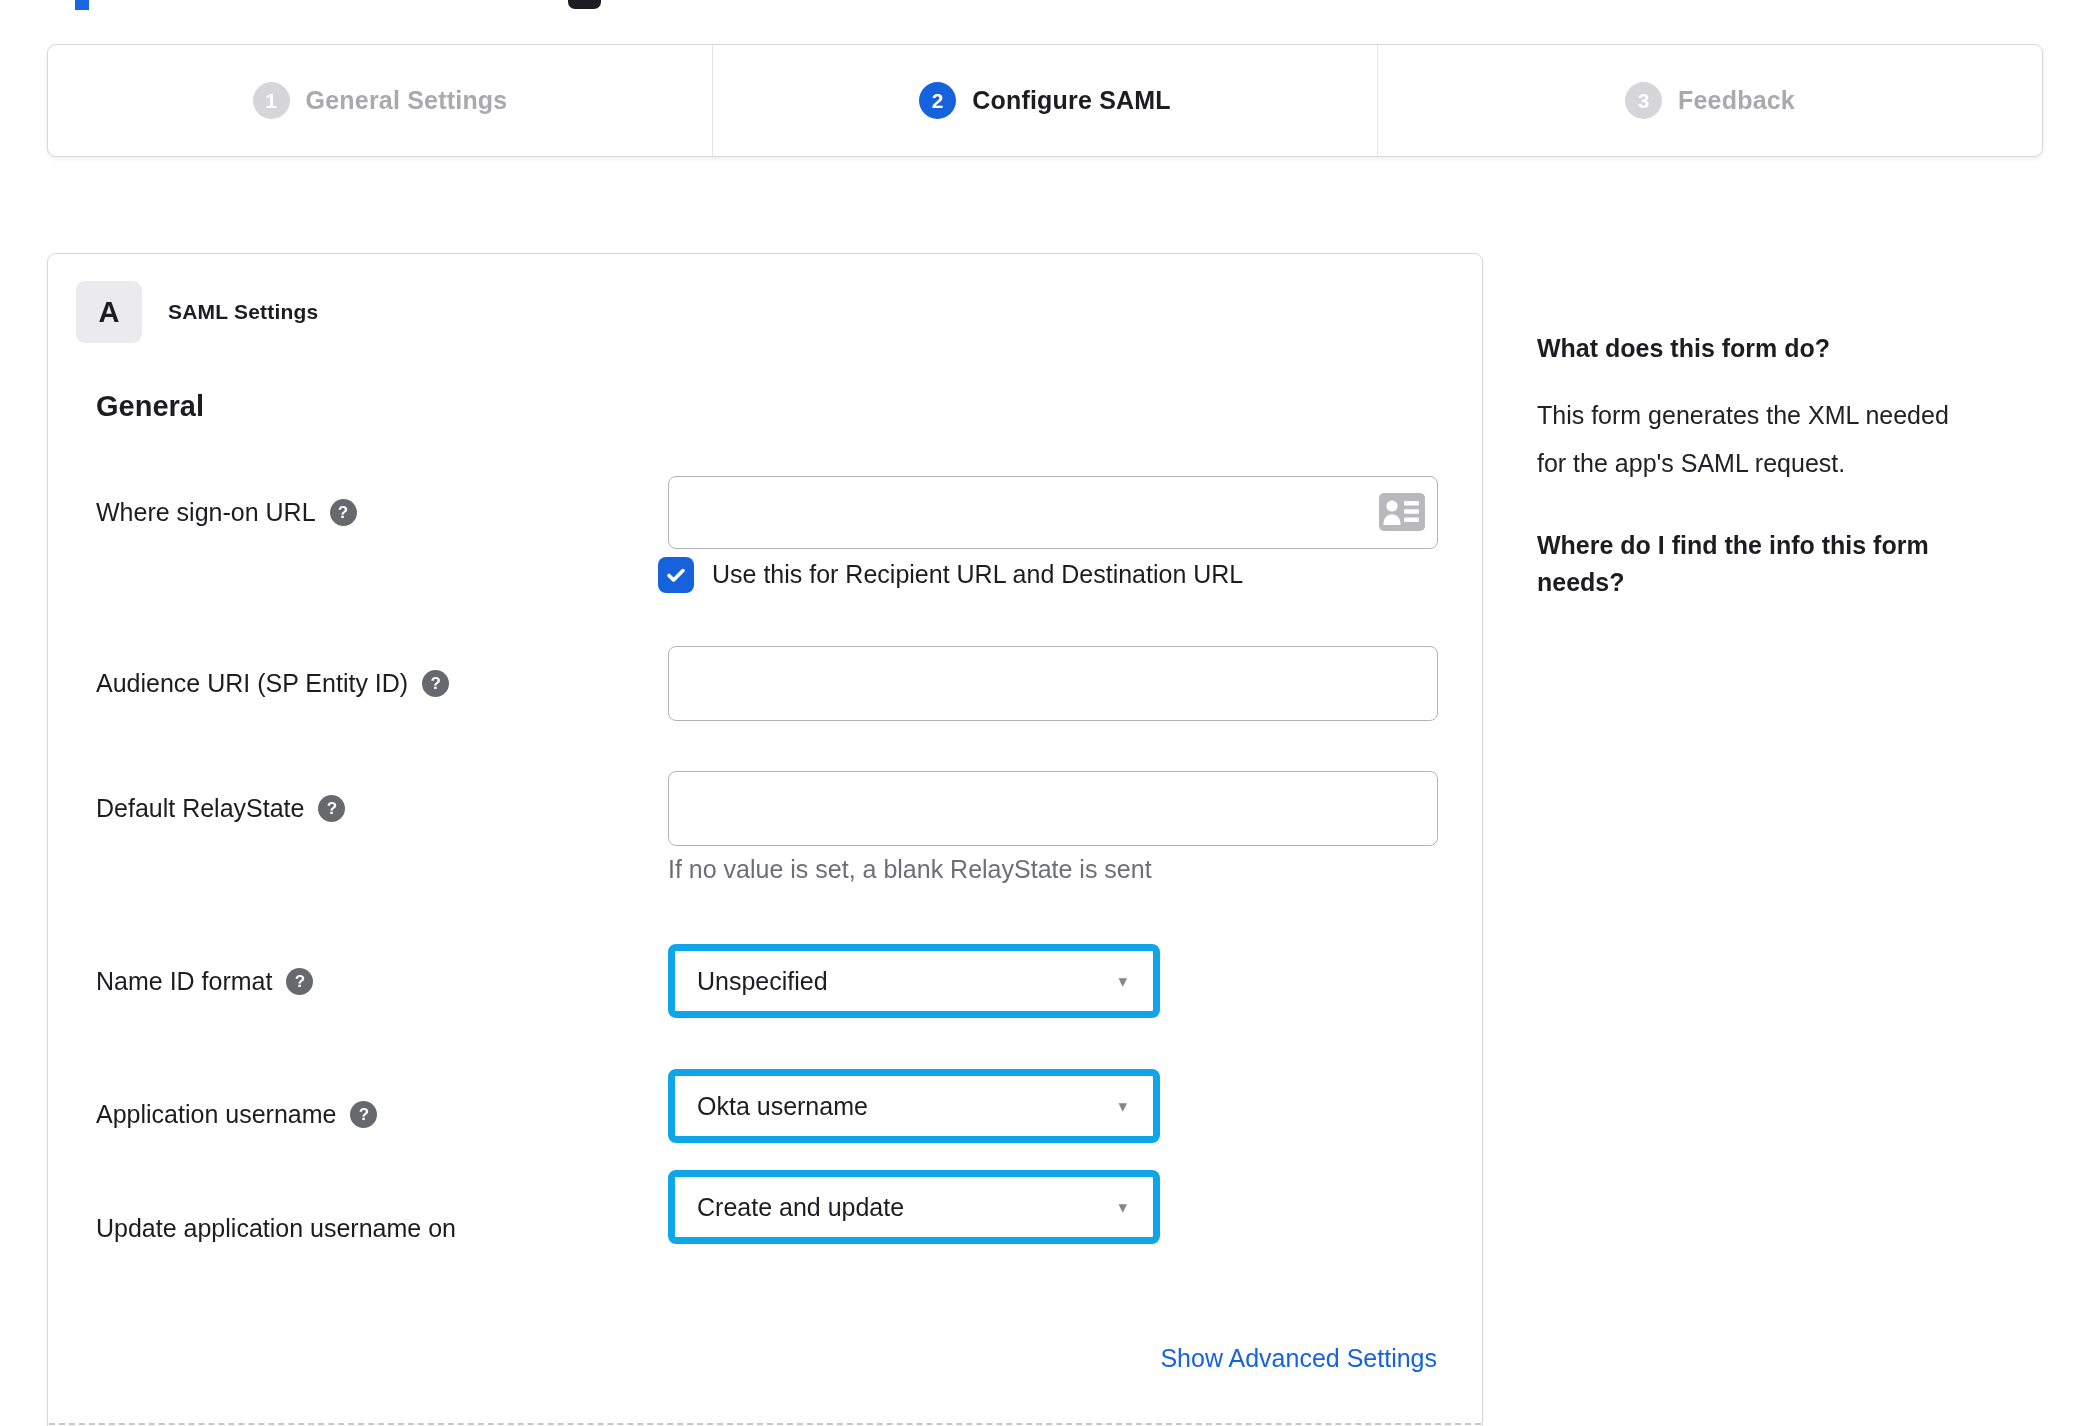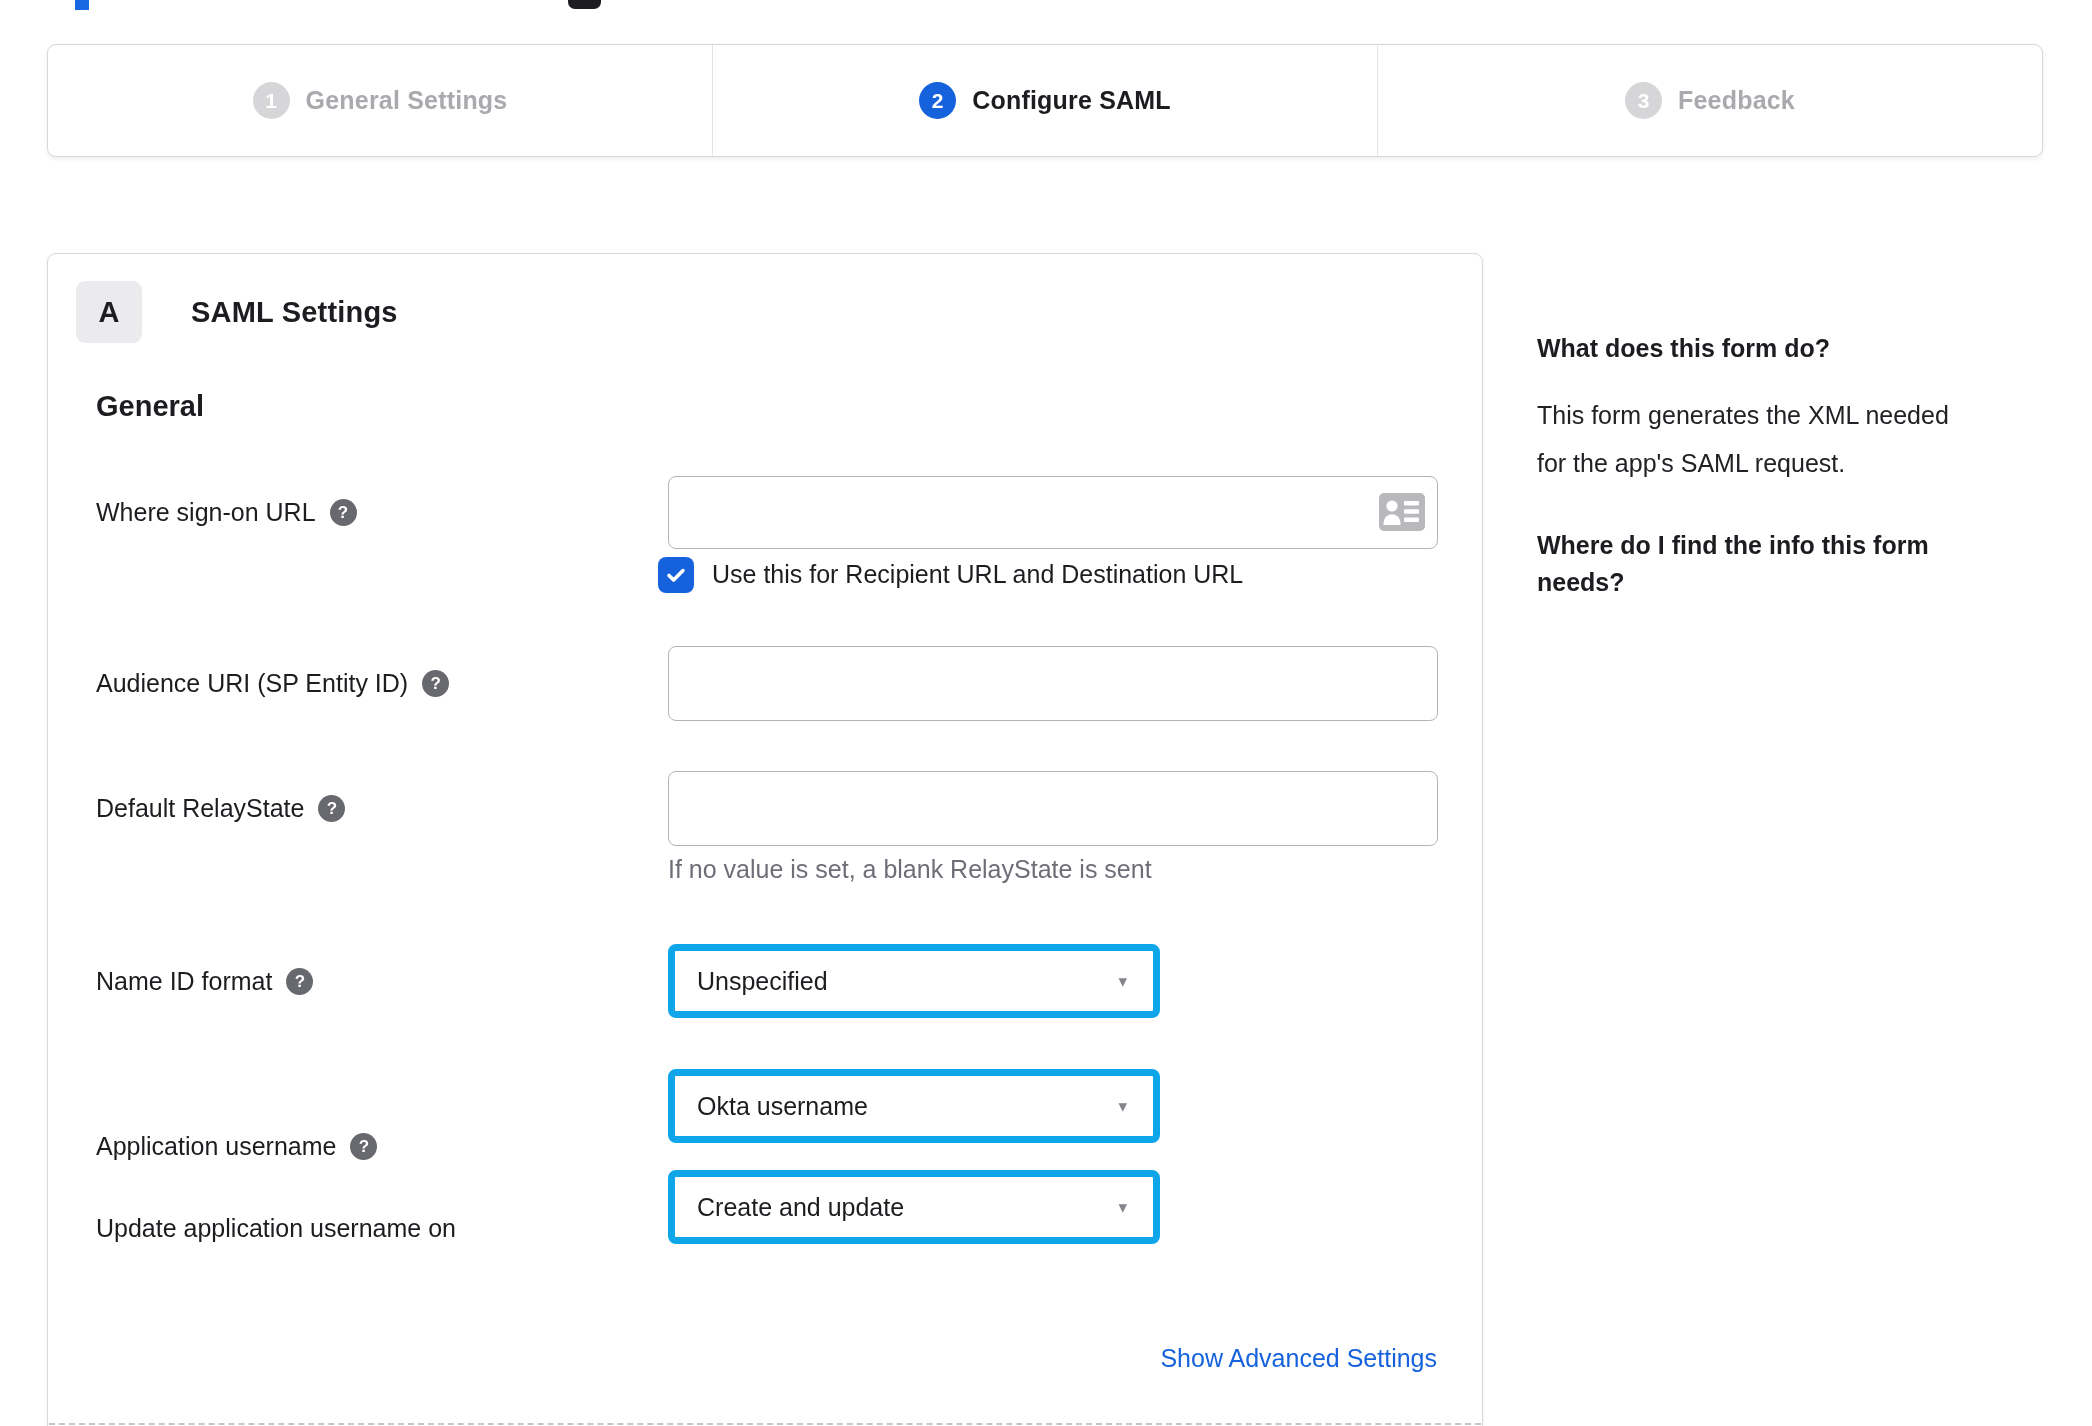--- a/index.html
+++ b/index.html
@@ -44,21 +44,21 @@
   }
   .section-badge {
     position: absolute; left: 28px; top: 27px; width: 66px; height: 62px;
     background: #ebebed; border-radius: 9px;
     font-size: 29px; font-weight: bold; color: #1d1d21;
     display: flex; align-items: center; justify-content: center;
   }
   .section-title {
     position: absolute; left: 120px; top: 27px; height: 62px;
     display: flex; align-items: center;
-    font-size: 29px; font-weight: bold; letter-spacing: 0.2px; margin-left: 23px;
+    font-size: 21px; font-weight: bold; letter-spacing: 0.2px;
   }
   .group-heading { position: absolute; left: 48px; top: 136px; font-size: 29px; font-weight: bold; }
 
   .field-label {
     position: absolute; left: 48px;
     display: flex; align-items: center; gap: 14px;
     font-size: 25px; color: #1d1d21; white-space: nowrap;
   }
   .help {
     width: 27px; height: 27px; border-radius: 50%; flex: none;
@@ -180,21 +180,21 @@
 
   <div class="field-label" style="top:713px;">
     <span>Name ID format</span>
     <span class="help">?</span>
   </div>
   <div class="select" style="top:690px;" role="listbox">
     <span>Unspecified</span>
     <span class="caret">▾</span>
   </div>
 
-  <div class="field-label" style="top:878px;">
+  <div class="field-label" style="top:846px;">
     <span>Application username</span>
     <span class="help">?</span>
   </div>
   <div class="select" style="top:815px;" role="listbox">
     <span>Okta username</span>
     <span class="caret">▾</span>
   </div>
 
   <div class="field-label" style="top:960px;">
     <span>Update application username on</span>

